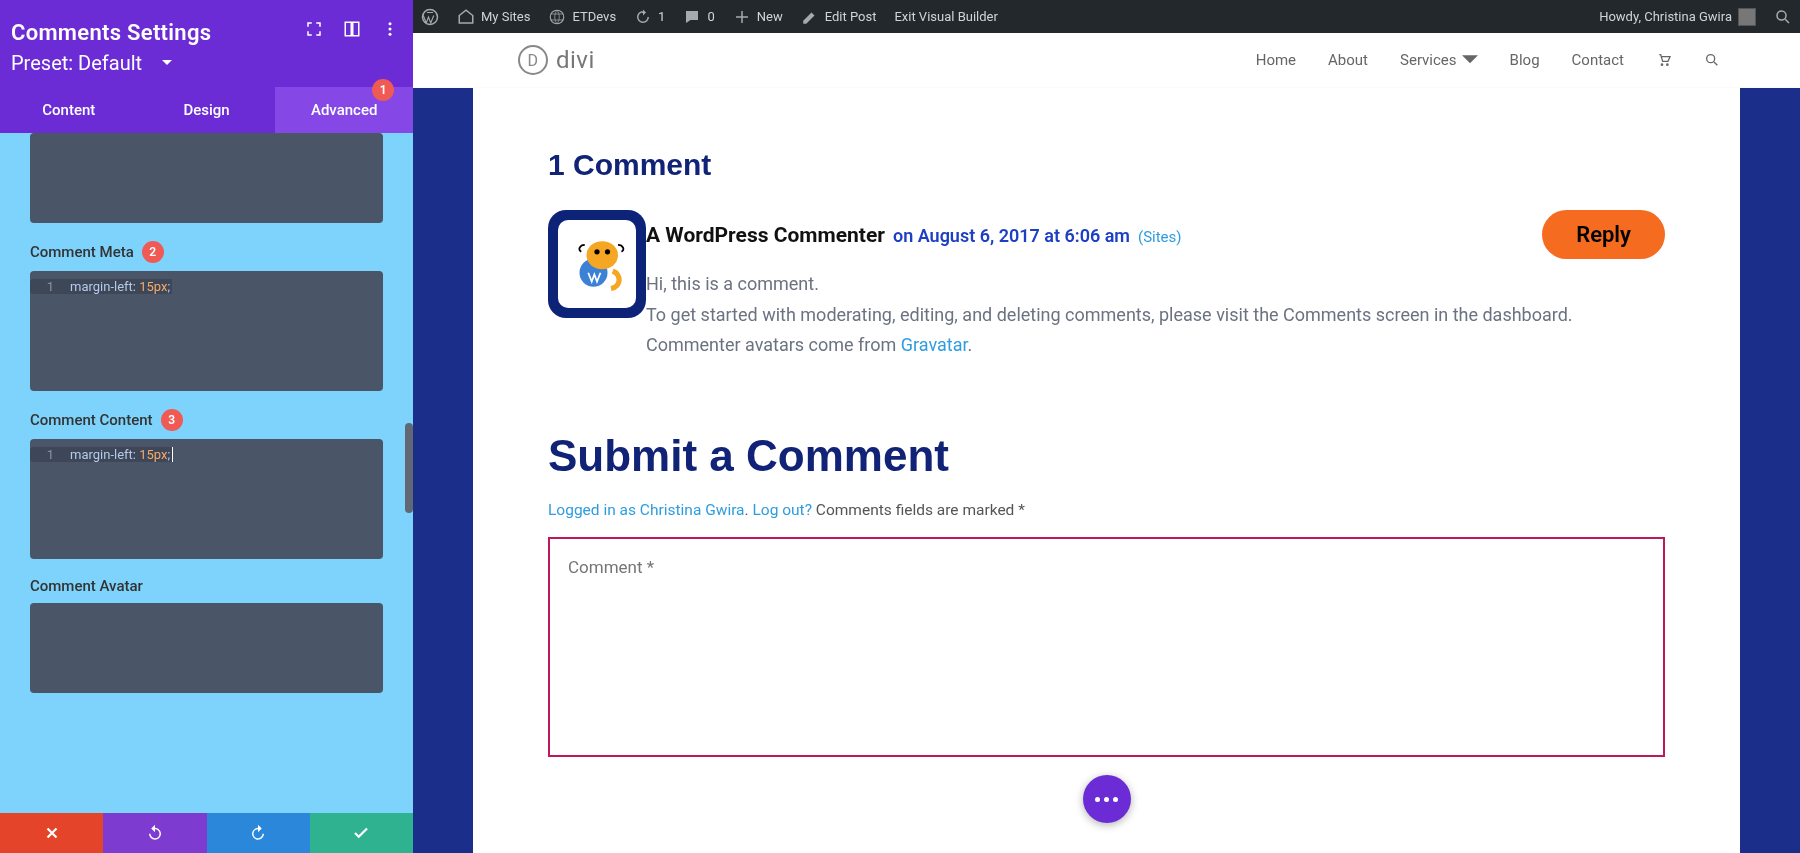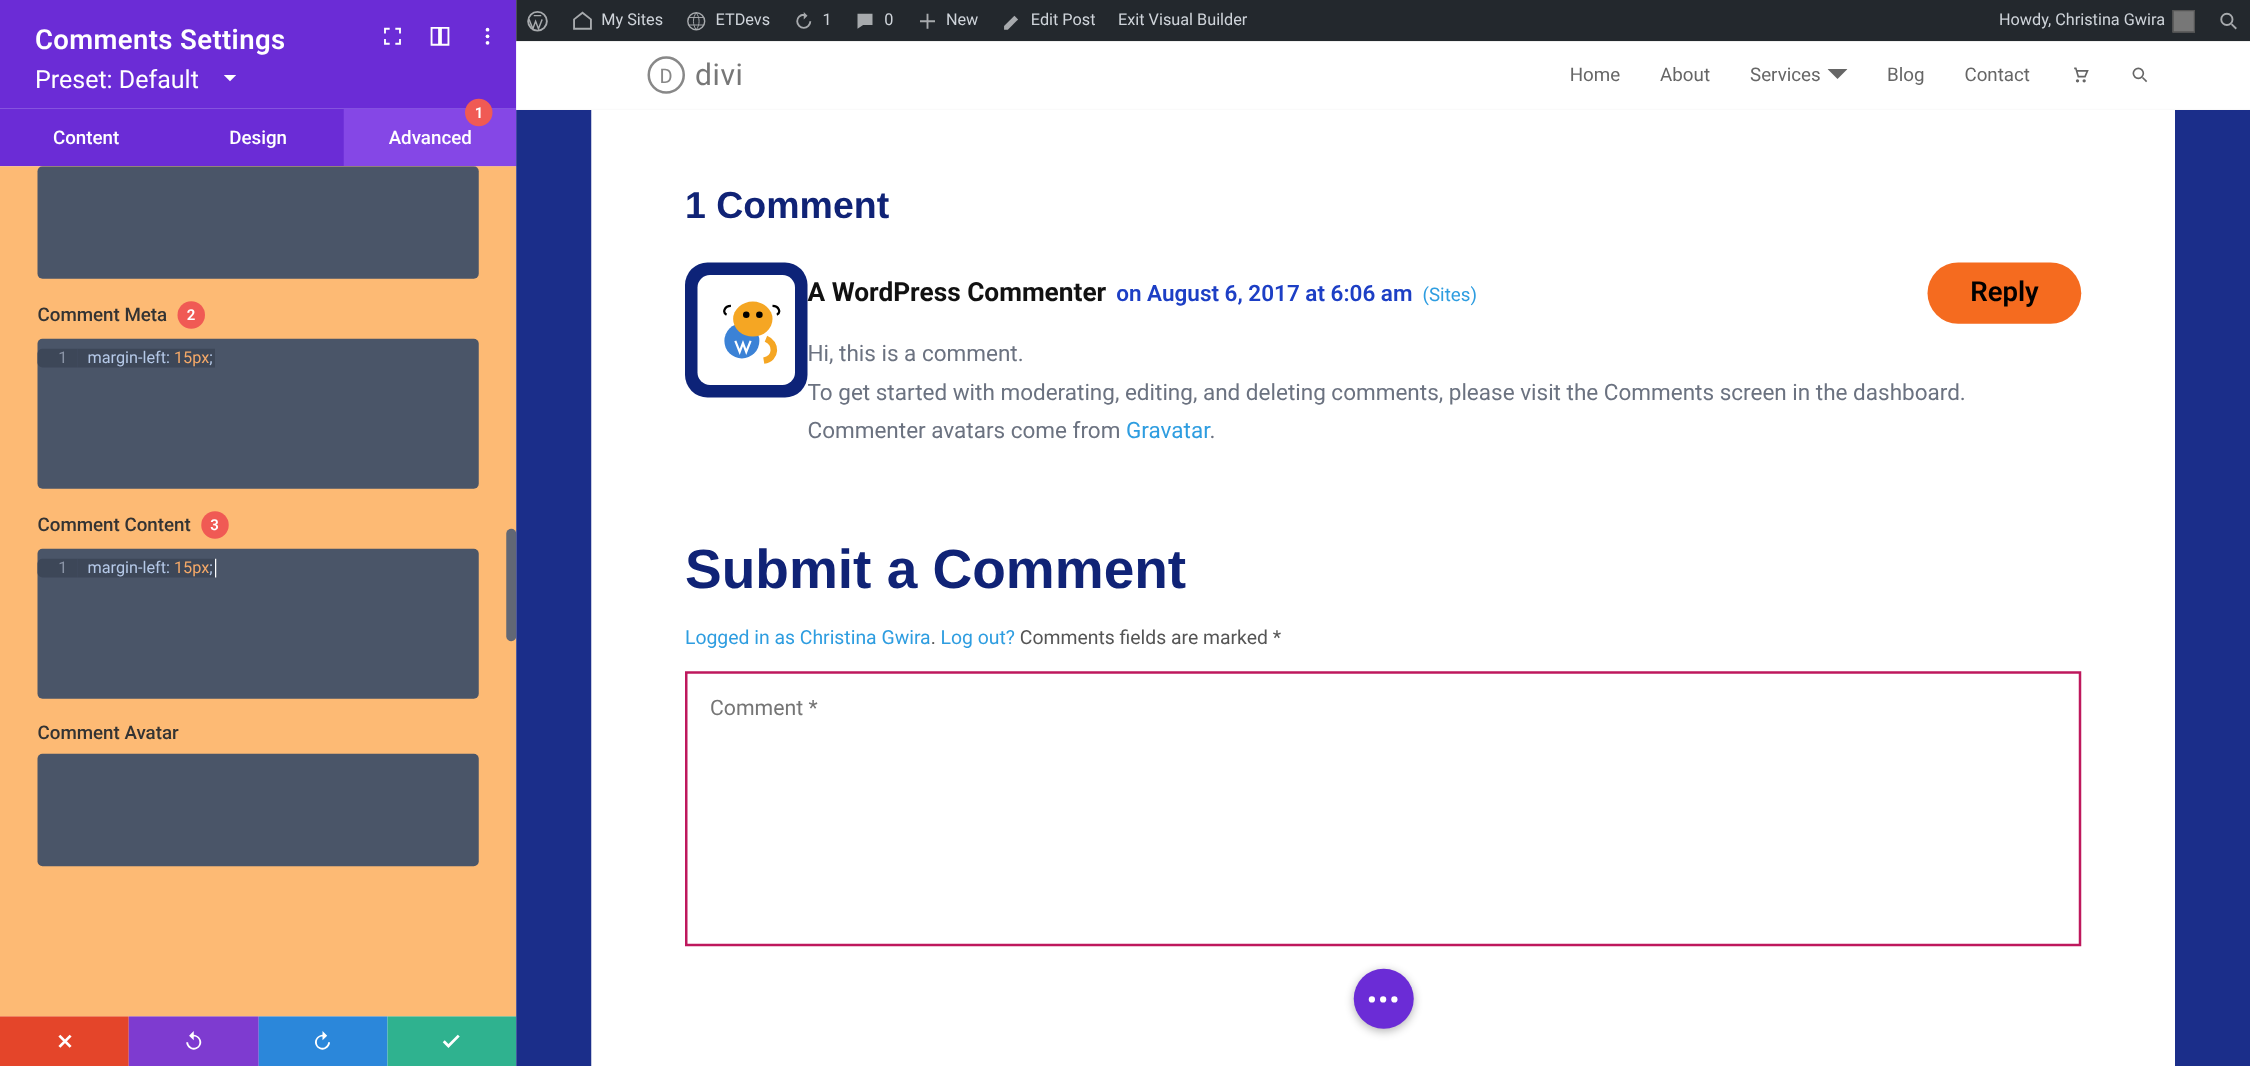--- a/index.html
+++ b/index.html
@@ -2,32 +2,32 @@
 <html><head>
 <meta charset="utf-8">
 <style>
 * { margin: 0; padding: 0; box-sizing: border-box; font-family: -apple-system, BlinkMacSystemFont, "Segoe UI", Roboto, sans-serif; }
 body { width: 1800px; height: 853px; overflow: hidden; background: #f0f0f0; }
 
 .app { display: flex; height: 100%; }
 
 
 .sidebar { width: 413px; background: #fff; display: flex; flex-direction: column; height: 100%; }
-.sb-header { background: #6b2cd6; color: #fff; padding: 20px 28px 12px; position: relative; }
+.sb-header { background: #6b2cd6; color: #fff; padding: 20px 11px 12px; position: relative; }
 .sb-title { font-size: 22px; font-weight: 600; letter-spacing: .3px; }
 .sb-preset { font-size: 20px; margin-top: 6px; display: flex; align-items: center; gap: 20px; cursor: pointer; }
 .sb-icons { position: absolute; right: 14px; top: 20px; display: flex; gap: 20px; }
 .sb-icons svg { width: 18px; height: 18px; fill: #fff; cursor: pointer; }
 
 .sb-tabs { display: flex; background: #6b2cd6; }
 .sb-tab { flex: 1; text-align: center; padding: 14px 0; color: #fff; font-size: 15px; font-weight: 500; cursor: pointer; position: relative; }
 .sb-tab.active { background: #8547e6; }
 .badge { position: absolute; top: -8px; right: 50%; transform: translateX(50px); background: #f05a54; color: #fff; border-radius: 50%; width: 22px; height: 22px; font-size: 12px; display: flex; align-items: center; justify-content: center; font-weight: 600; }
 
-.sb-body { flex: 1; overflow-y: auto; padding: 0 30px 20px; background: #fdba74; }
+.sb-body { flex: 1; overflow-y: auto; padding: 0 30px 20px; background: #7dd3fc; }
 .field-group { margin-top: 18px; }
 .field-label { font-size: 15px; color: #333; font-weight: 500; display: flex; align-items: center; gap: 8px; margin-bottom: 8px; }
 .field-badge { background: #f05a54; color: #fff; border-radius: 50%; width: 22px; height: 22px; font-size: 12px; display: inline-flex; align-items: center; justify-content: center; font-weight: 600; }
 
 .code-editor { background: #4a5568; border-radius: 4px; height: 120px; padding: 8px 0; font-family: Menlo, Consolas, monospace; font-size: 13px; position: relative; }
 .code-editor.tall { height: 90px; }
 .code-line { display: flex; }
 .gutter { width: 32px; text-align: right; padding-right: 8px; color: #8a94a6; background: #3d4758; border-radius: 4px 0 0 4px; }
 .code-text { padding-left: 8px; background: #3d4758; flex-grow: 0; padding-right: 2px; }
 .code-prop { color: #b5c9e8; }

